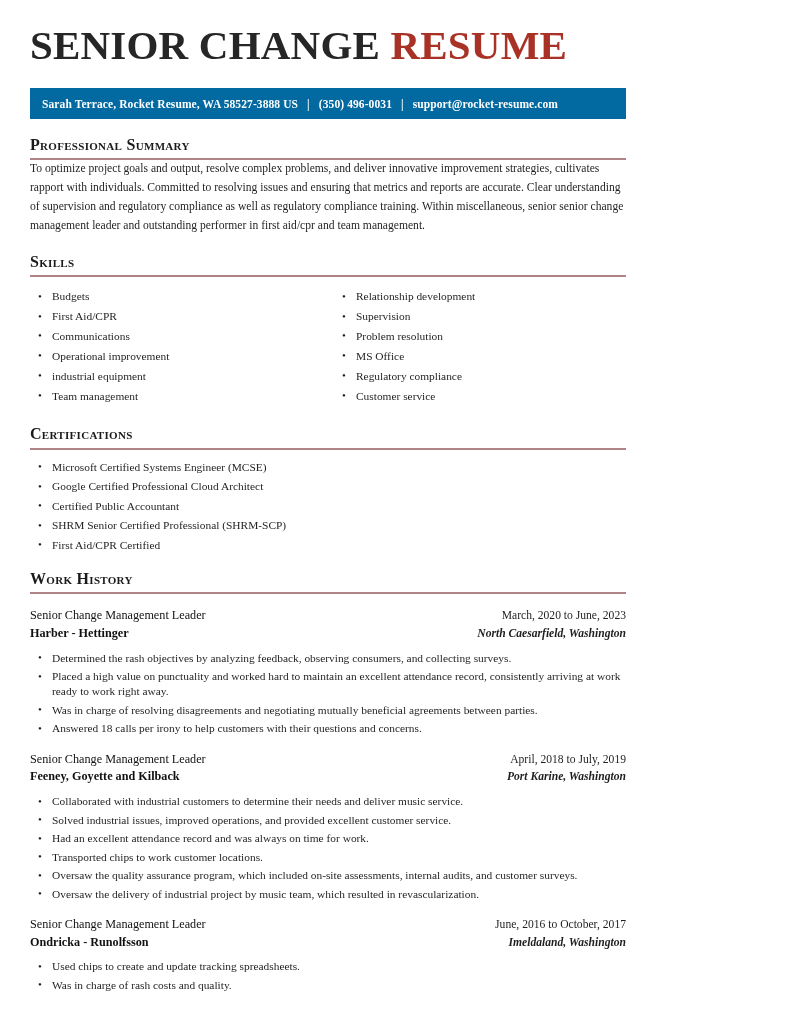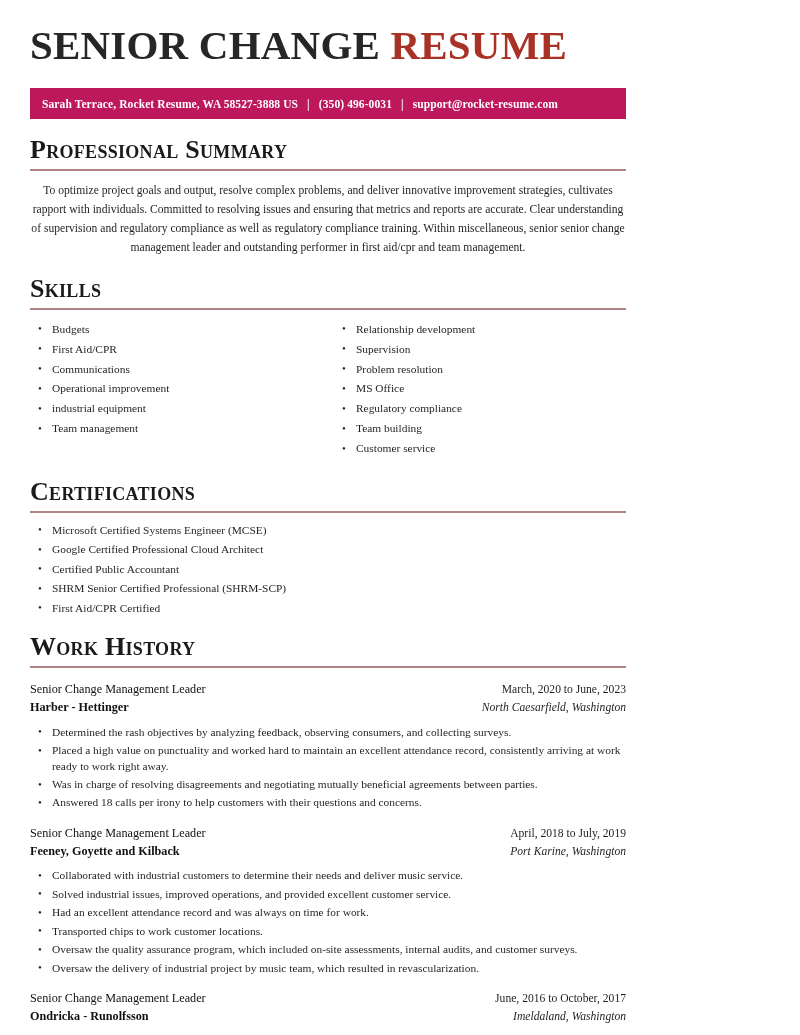--- a/index.html
+++ b/index.html
@@ -29,59 +29,58 @@
     font-weight: 700;
     letter-spacing: 0.2px;
     line-height: 1.05;
     margin-bottom: 21px;
     white-space: nowrap;
   }
   .resume-title .t-dark { color: #262626; }
   .resume-title .t-accent { color: #A93226; }
 
   .contact-bar {
-    background: #be185d;
+    background: #0369a1;
     color: #ffffff;
     height: 31px;
     display: flex;
     align-items: center;
     padding: 0 12px;
     font-size: 11.5px;
     font-weight: 700;
     letter-spacing: 0.1px;
   }
   .contact-sep {
     padding: 0 9px;
     font-weight: 700;
   }
 
   
   .section { margin-top: 17px; }
 
   .section-heading {
     font-variant: small-caps;
     font-weight: 700;
-    font-size: 26px;
+    font-size: 16px;
     line-height: 1.08;
     color: #1a1a1a;
     letter-spacing: 0.3px;
   }
 
   .rule {
     height: 2px;
     background: #B08484;
     margin-top: 5px;
   }
 
   
   .summary-text {
-    margin-top: 11px;
     font-size: 11.6px;
     line-height: 1.63;
-    text-align: center;
+    text-align: left;
     color: #1f1f1f;
   }
 
   
   ul.bullets {
     list-style: none;
     margin-top: 10px;
   }
   ul.bullets li {
     position: relative;
@@ -137,20 +136,21 @@
     font-size: 12.2px;
     font-weight: 700;
     color: #111111;
   }
   .job-location {
     font-size: 11.6px;
     font-style: italic;
     color: #1f1f1f;
     text-align: right;
     white-space: nowrap;
+    font-weight: bold;
   }
   .job ul.bullets { margin-top: 8px; }
   .job ul.bullets li { margin-bottom: 3.2px; }
 </style>
 </head>
 <body>
 
 <div class="page">
 
   <div class="resume-title">
@@ -186,21 +186,20 @@
           <li>Team management</li>
         </ul>
       </div>
       <div class="col">
         <ul class="bullets">
           <li>Relationship development</li>
           <li>Supervision</li>
           <li>Problem resolution</li>
           <li>MS Office</li>
           <li>Regulatory compliance</li>
-          <li>Team building</li>
           <li>Customer service</li>
         </ul>
       </div>
     </div>
   </div>
 
   <div class="section">
     <div class="section-heading">Certifications</div>
     <div class="rule"></div>
     <ul class="bullets cert-list">

